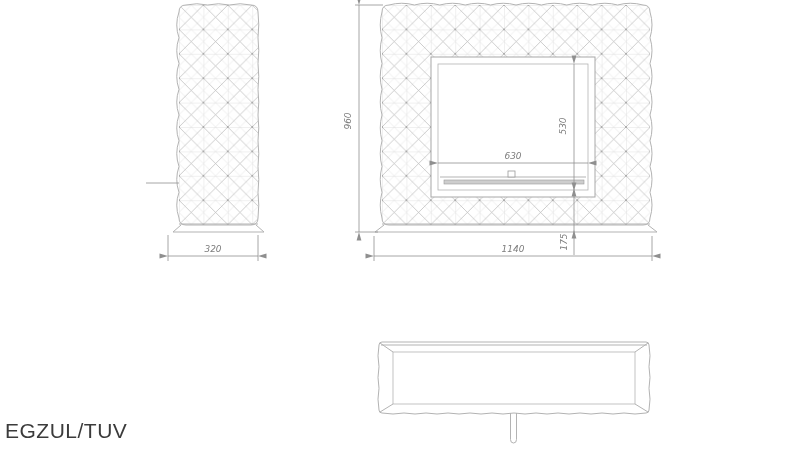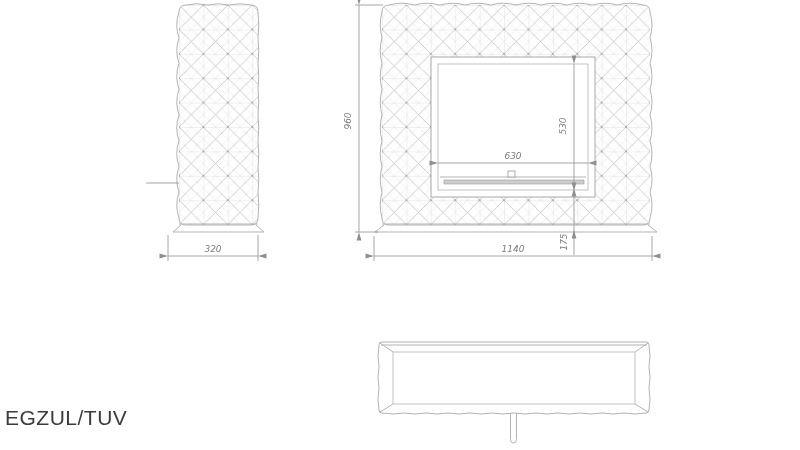--- a/index.html
+++ b/index.html
@@ -1,21 +1,21 @@
 <!DOCTYPE html>
 <html><head>
 <meta charset="utf-8">
 <style>
   html,body{margin:0;padding:0;background:#fff;}
   .stage{position:relative;width:800px;height:450px;background:#ffffff;overflow:hidden;
          font-family:"Liberation Sans",sans-serif;}
   .stage svg{position:absolute;left:0;top:0;}
   .dim-text{font-family:"DejaVu Sans",sans-serif;font-style:italic;font-size:9px;
             fill:#7d7d7d;text-anchor:middle;}
-  .drawing-title{position:absolute;left:5px;top:406px;font-size:21px;font-weight:300;
+  .drawing-title{position:absolute;left:5px;top:419px;font-size:21px;font-weight:300;
                  letter-spacing:0.5px;color:#3b3b3b;}
   .thin{stroke:#b3b3b3;stroke-width:1;fill:none;}
   .dimline{stroke:#8f8f8f;stroke-width:0.8;fill:none;}
 </style>
 </head>
 <body>
 
 <div class="stage">
 <svg width="800" height="450" viewBox="0 0 800 450">
   <defs>

